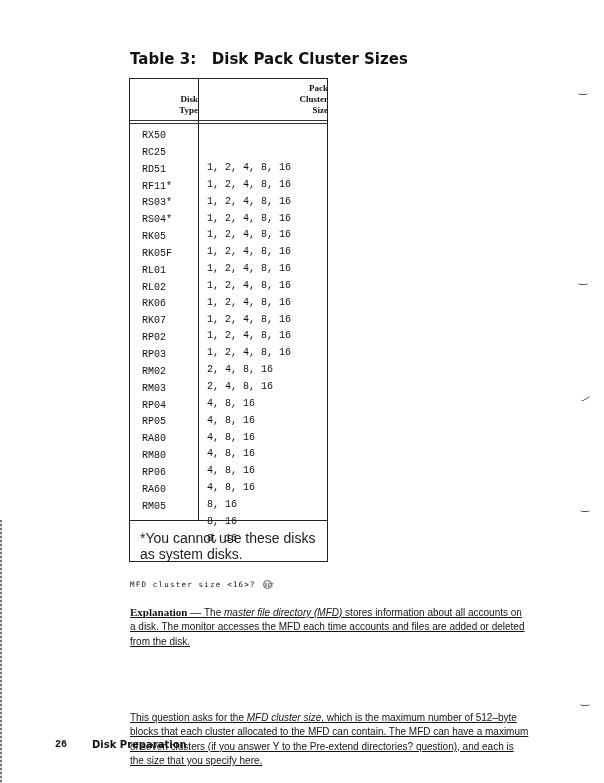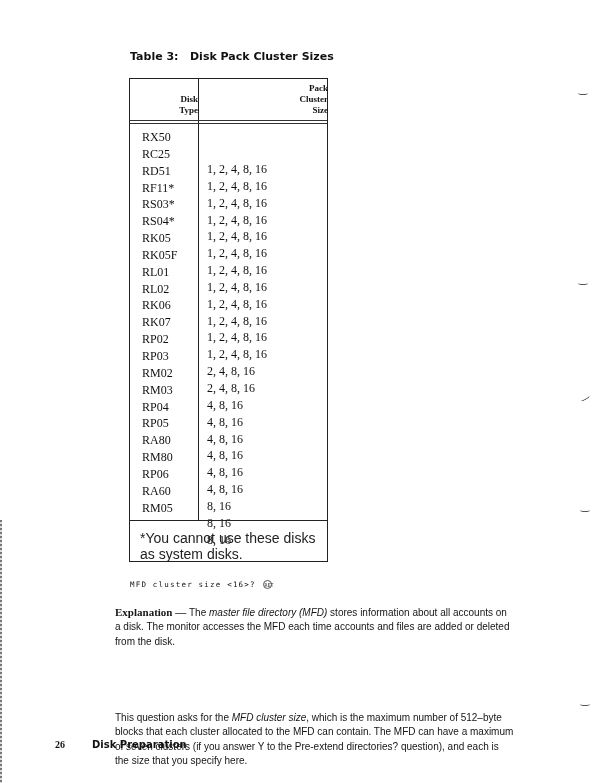--- a/index.html
+++ b/index.html
@@ -2,67 +2,67 @@
 <html><head>
   <meta charset="utf-8">
   <style>
     html, body { margin: 0; padding: 0; }
     body {
       width: 604px; height: 783px; background: #ffffff; position: relative; overflow: hidden;
       color: #111111;
     }
     .table-caption {
       position: absolute; left: 130px; top: 50px;
-      font-family: "DejaVu Sans", sans-serif; font-weight: bold; font-size: 11px;
+      font-family: "DejaVu Sans", sans-serif; font-weight: bold; font-size: 15px;
       white-space: pre;
     }
     .table-box {
       position: absolute; left: 129px; top: 78px; width: 199px; height: 484px;
       border: 1px solid #222; box-sizing: border-box;
     }
     .col-divider {
       position: absolute; left: 68px; top: 0; width: 1px; height: 441px; background: #222;
     }
     .head-rule1 { position: absolute; left: 0; right: 0; top: 41px; height: 1px; background: #333; }
     .head-rule2 { position: absolute; left: 0; right: 0; top: 44px; height: 1px; background: #333; }
     .hdr {
       position: absolute; font-family: "Liberation Serif", serif; font-weight: bold; font-size: 9px;
       text-align: right; line-height: 11px;
     }
     .hdr-type { left: 0; width: 68px; top: 15px; }
     .hdr-size { left: 69px; width: 129px; top: 4px; }
     .rows { position: absolute; left: 0; top: 48px; width: 197px; }
     .row {
-      height: 16.85px; font-family: Liberation Serif, serif; font-size: 12px; position: relative;
+      height: 16.85px; font-family: Liberation Mono, monospace; font-size: 10px; position: relative;
     }
     .row .c1 { position: absolute; left: 12px; top: 3px; }
     .row .c2 { position: absolute; left: 77px; top: 3px; margin-top: 32px; }
     .foot-rule { position: absolute; left: 0; right: 0; top: 441px; height: 1px; background: #222; }
     .footnote {
       position: absolute; left: 10px; top: 451px; font-family: "Liberation Sans", sans-serif;
       font-size: 14px; color: #222;
     }
     .prompt {
       position: absolute; left: 130px; top: 580px; font-family: "DejaVu Sans Mono", monospace;
       font-size: 7.5px; letter-spacing: 1.2px; white-space: pre;
     }
     .ret-key {
       display: inline-block; width: 9px; height: 9px; border: 1px solid #555; border-radius: 50%;
       font-size: 5px; line-height: 9px; text-align: center; vertical-align: middle; letter-spacing: 0;
       margin-left: 2px; box-sizing: border-box; color: #333;
     }
     .para {
-      position: absolute; left: 115px; width: 400px; font-family: "Liberation Sans", sans-serif;
-      font-size: 10px; line-height: 14.3px; color: #151515;
+      position: absolute; left: 130px; width: 400px; font-family: "Liberation Sans", sans-serif;
+      font-size: 10px; line-height: 14.3px; color: #151515; text-decoration: underline;
     }
     .p1 { top: 605px; }
     .p2 { top: 663px; margin-top: 48px; }
     .bold-serif { font-family: "Liberation Serif", serif; font-weight: bold; font-size: 11px; }
     .footer-page {
-      position: absolute; left: 55px; top: 739px; font-family: Liberation Serif, serif;
+      position: absolute; left: 55px; top: 739px; font-family: Liberation Mono, monospace;
       font-weight: bold; font-size: 10px;
     }
     .footer-title {
       position: absolute; left: 92px; top: 739px; font-family: "DejaVu Sans", sans-serif;
       font-weight: bold; font-size: 10px;
     }
     .binder-edge {
       position: absolute; left: 0; top: 520px; width: 2px; height: 263px;
       background: repeating-linear-gradient(to bottom, #777 0 2px, #ddd 2px 4px);
     }

